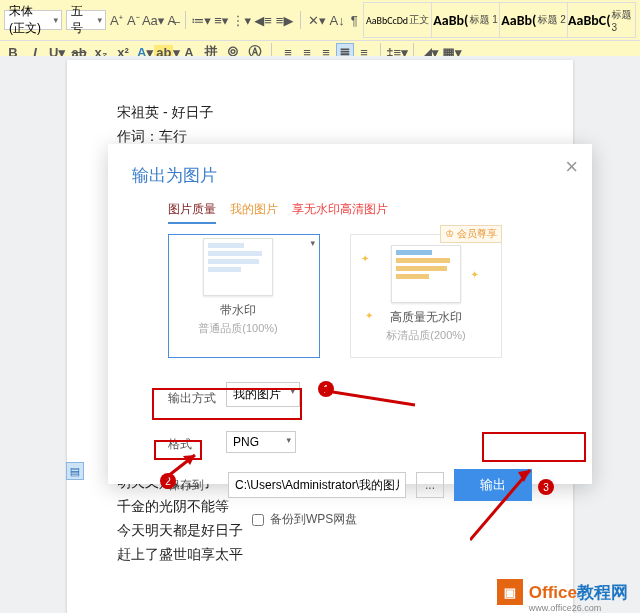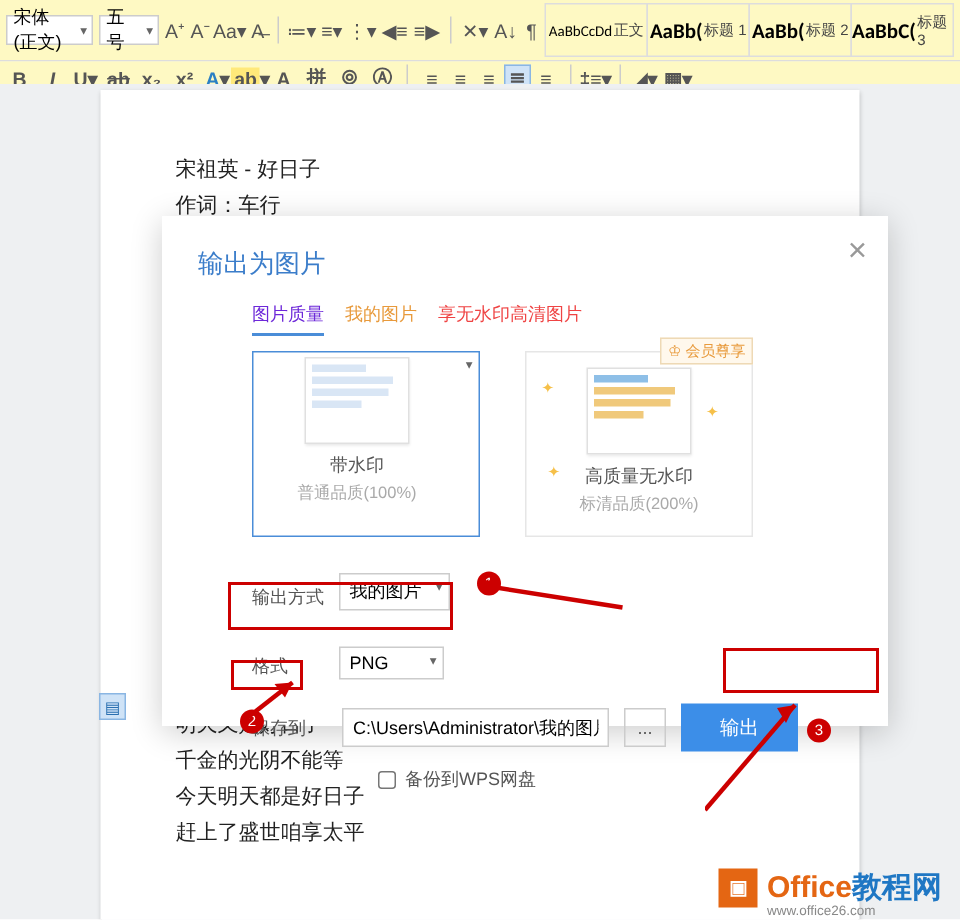--- a/index.html
+++ b/index.html
@@ -28,21 +28,21 @@
 .page { width: 506px; min-height: 800px; margin-top: 4px; background: #fff; box-shadow: 0 1px 3px rgba(0,0,0,0.2); padding: 40px 50px 20px 50px; }
 .doc-line { font-size: 14px; color: #222; line-height: 24px; }
 .sidebar-icon { position:absolute; left:66px; top:406px; width:18px; height:18px; background:#cfe3f7; border:1px solid #8ab6e3; display:flex; align-items:center; justify-content:center; color:#2a6fb0; font-size:11px; }
 
 
 .modal { position: absolute; top: 144px; left: 108px; width: 484px; height: 340px; background: #fff; box-shadow: 0 4px 20px rgba(0,0,0,0.2); padding: 20px 24px; }
 .modal-title { font-size: 17px; color: #3b7dca; margin-bottom: 4px; }
 .close-x { position: absolute; top: 10px; right: 14px; font-size: 22px; color: #999; cursor: pointer; font-weight: 200; }
 .tab-row { display: flex; gap: 14px; margin: 14px 0 8px 36px; font-size: 12px; }
 .tab { color: #555; padding-bottom: 4px; }
-.tab.active { color: #6d28d9; border-bottom: 2px solid #4a8dd8; }
+.tab.active { color: #7f1d1d; border-bottom: 2px solid #4a8dd8; }
 .vip-msg { color: #e89a3c; font-size: 12px; }
 
 .cards { display:flex; gap: 30px; margin: 10px 0 10px 36px; }
 .card { width: 152px; height: 124px; border: 1px solid #e6e6e6; display:flex; flex-direction:column; align-items:center; padding-top: 10px; position:relative; }
 .card.sel { border-color:#4a8dd8; }
 .thumb { width: 70px; height: 58px; background:#fff; border:1px solid #e0e0e0; display:flex; flex-direction:column; padding:4px; gap:3px; box-shadow: 0 1px 2px rgba(0,0,0,0.1); }
 .thumb .bar { height:5px; background:#d9e6f5; }
 .thumb .bar.b1 { width:60%; } .thumb .bar.b2 { width:90%; } .thumb .bar.b3 { width:85%; } .thumb .bar.b4 { width:55%; }
 .thumb2 .bar { background:#f0c97b; }
 .card-t1 { font-size: 12px; color:#555; margin-top:6px; }
@@ -69,21 +69,21 @@
 .rb3 { top:432px; left:482px; width:104px; height:30px; }
 .num { position:absolute; width:16px; height:16px; border-radius:50%; background:#c00; color:#fff; font-size:10px; display:flex; align-items:center; justify-content:center; }
 .n1 { top:381px; left:318px; } .n2 { top:473px; left:160px; } .n3 { top:479px; left:538px; }
 .arrow { position:absolute; }
 .arrow svg line { stroke:#c00; stroke-width:3; }
 .arrow svg polygon { fill:#c00; }
 
 
 .badge { position:absolute; bottom:8px; right:12px; display:flex; align-items:center; gap:6px; }
 .badge .sq { width:26px; height:26px; background:#e46613; display:flex; align-items:center; justify-content:center; color:#fff; font-size:13px; font-weight:bold; }
-.badge .site { font-size:20px; font-weight:bold; font-family: Arial; }
+.badge .site { font-size:17px; font-weight:bold; font-family: Arial; }
 .badge .o1 { color:#e46613; } .badge .o2 { color:#1f77c4; }
 .badge .sub { position:absolute; top:24px; left:32px; font-size:9px; color:#888; }
 </style>
 </head>
 <body>
 
 <div class="toolbar">
   <span class="font-sel">宋体 (正文)</span>
   <span class="font-sel" style="min-width:40px">五号</span>
   <span class="tb-btn">A⁺</span>

